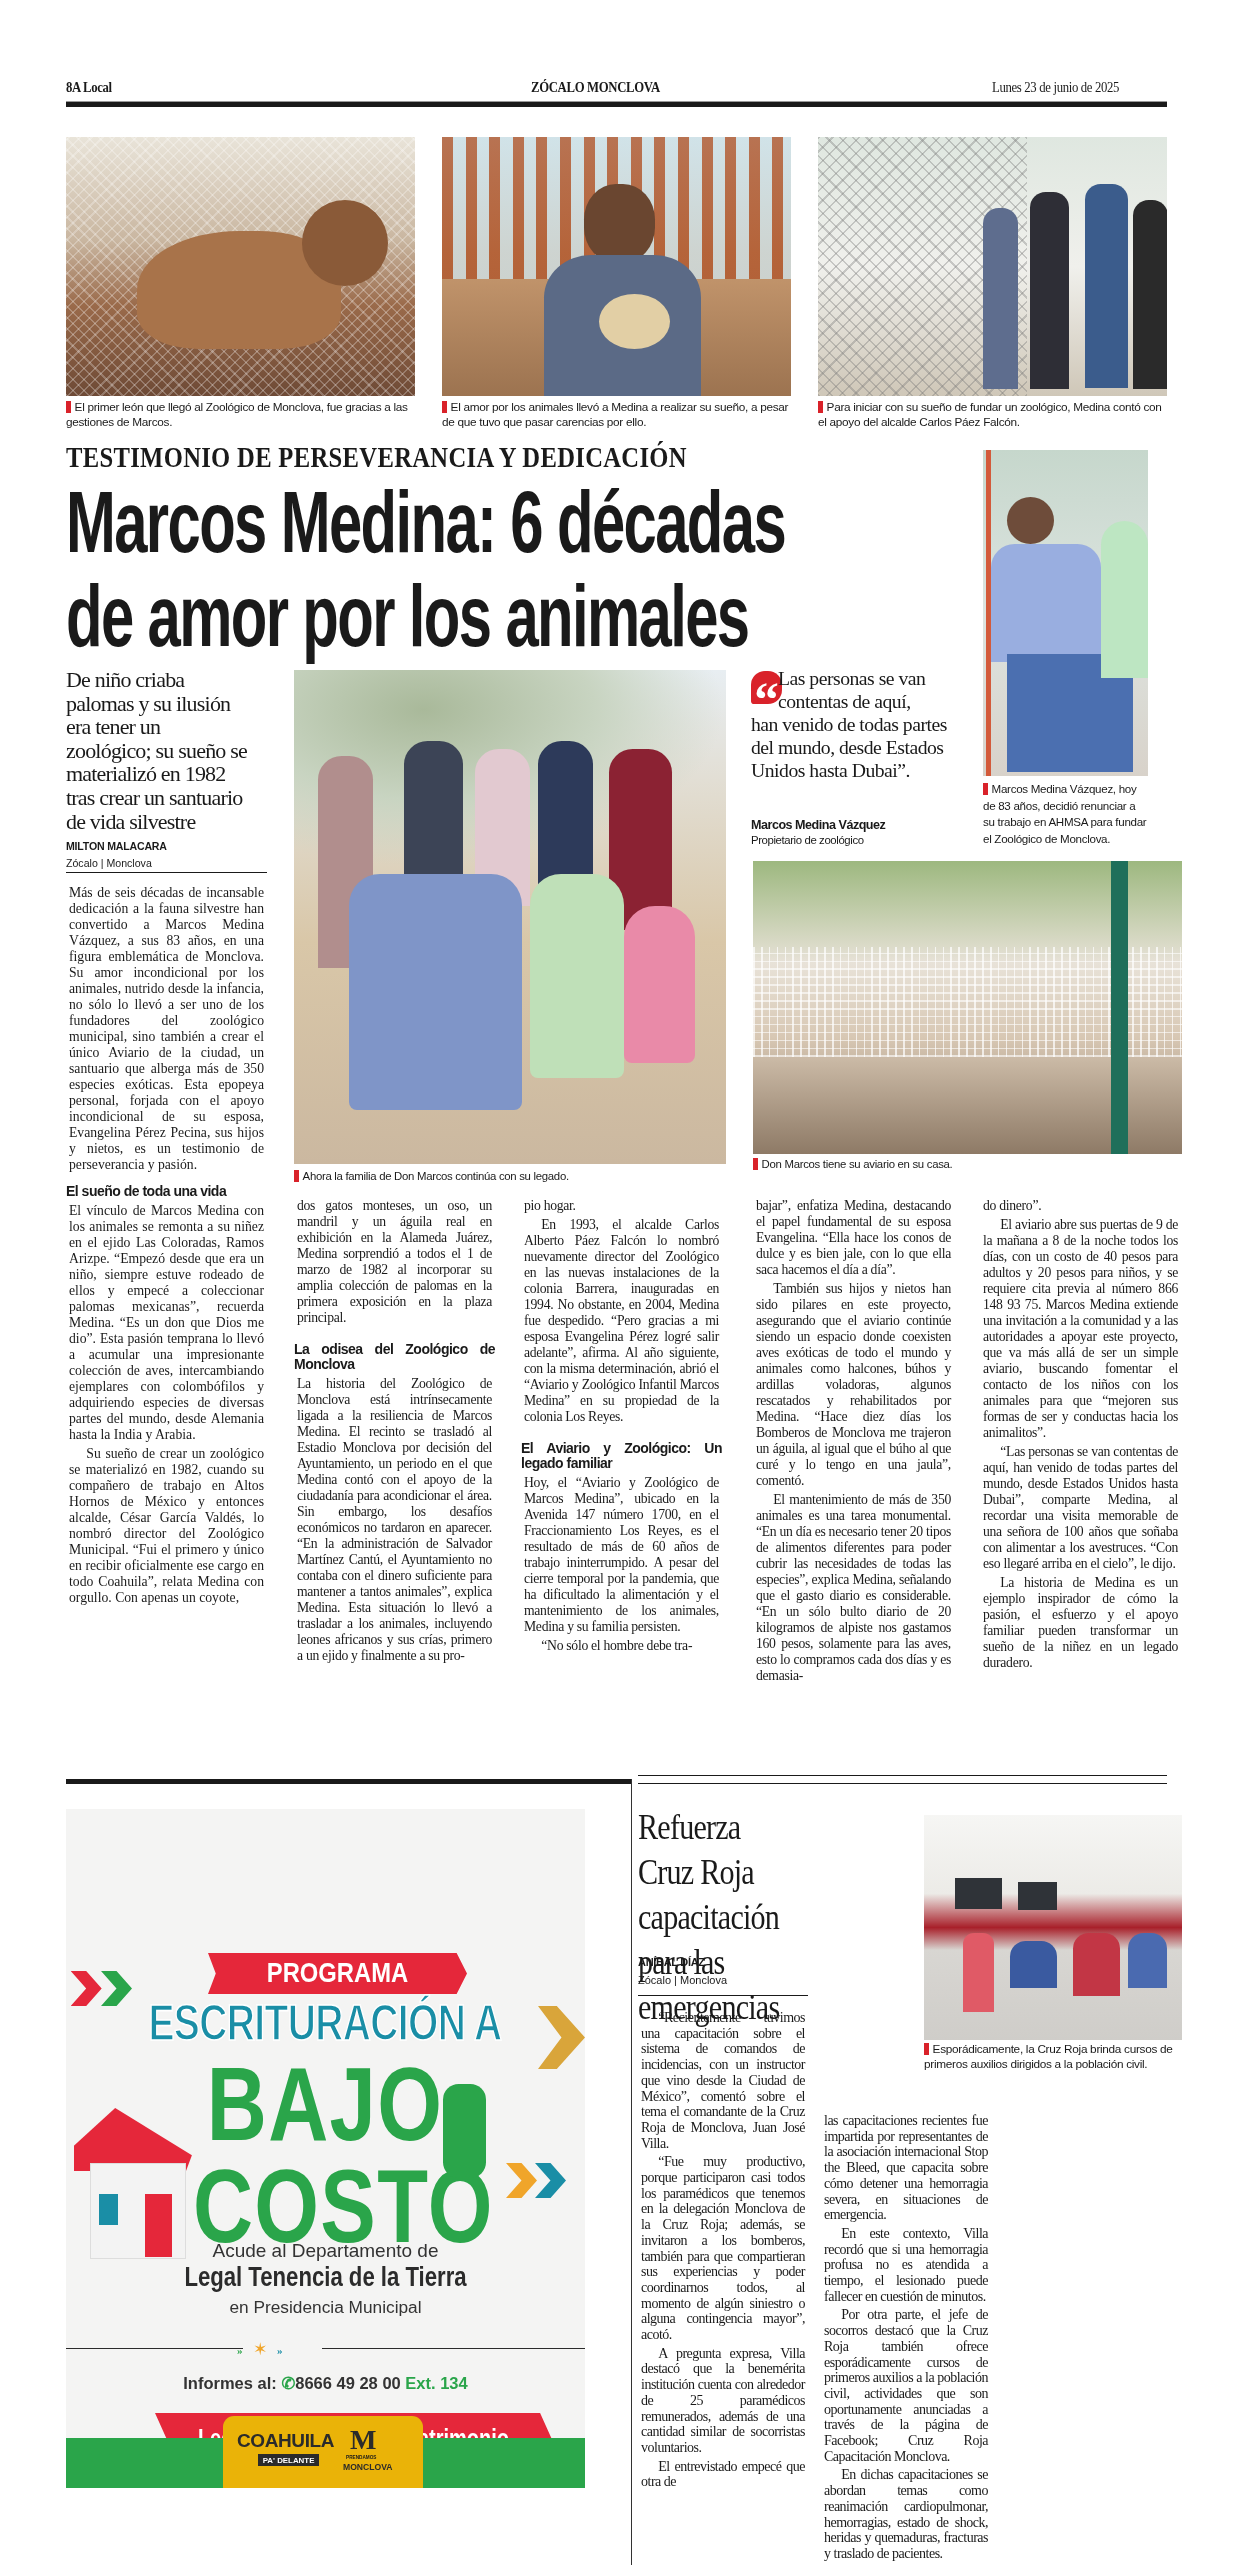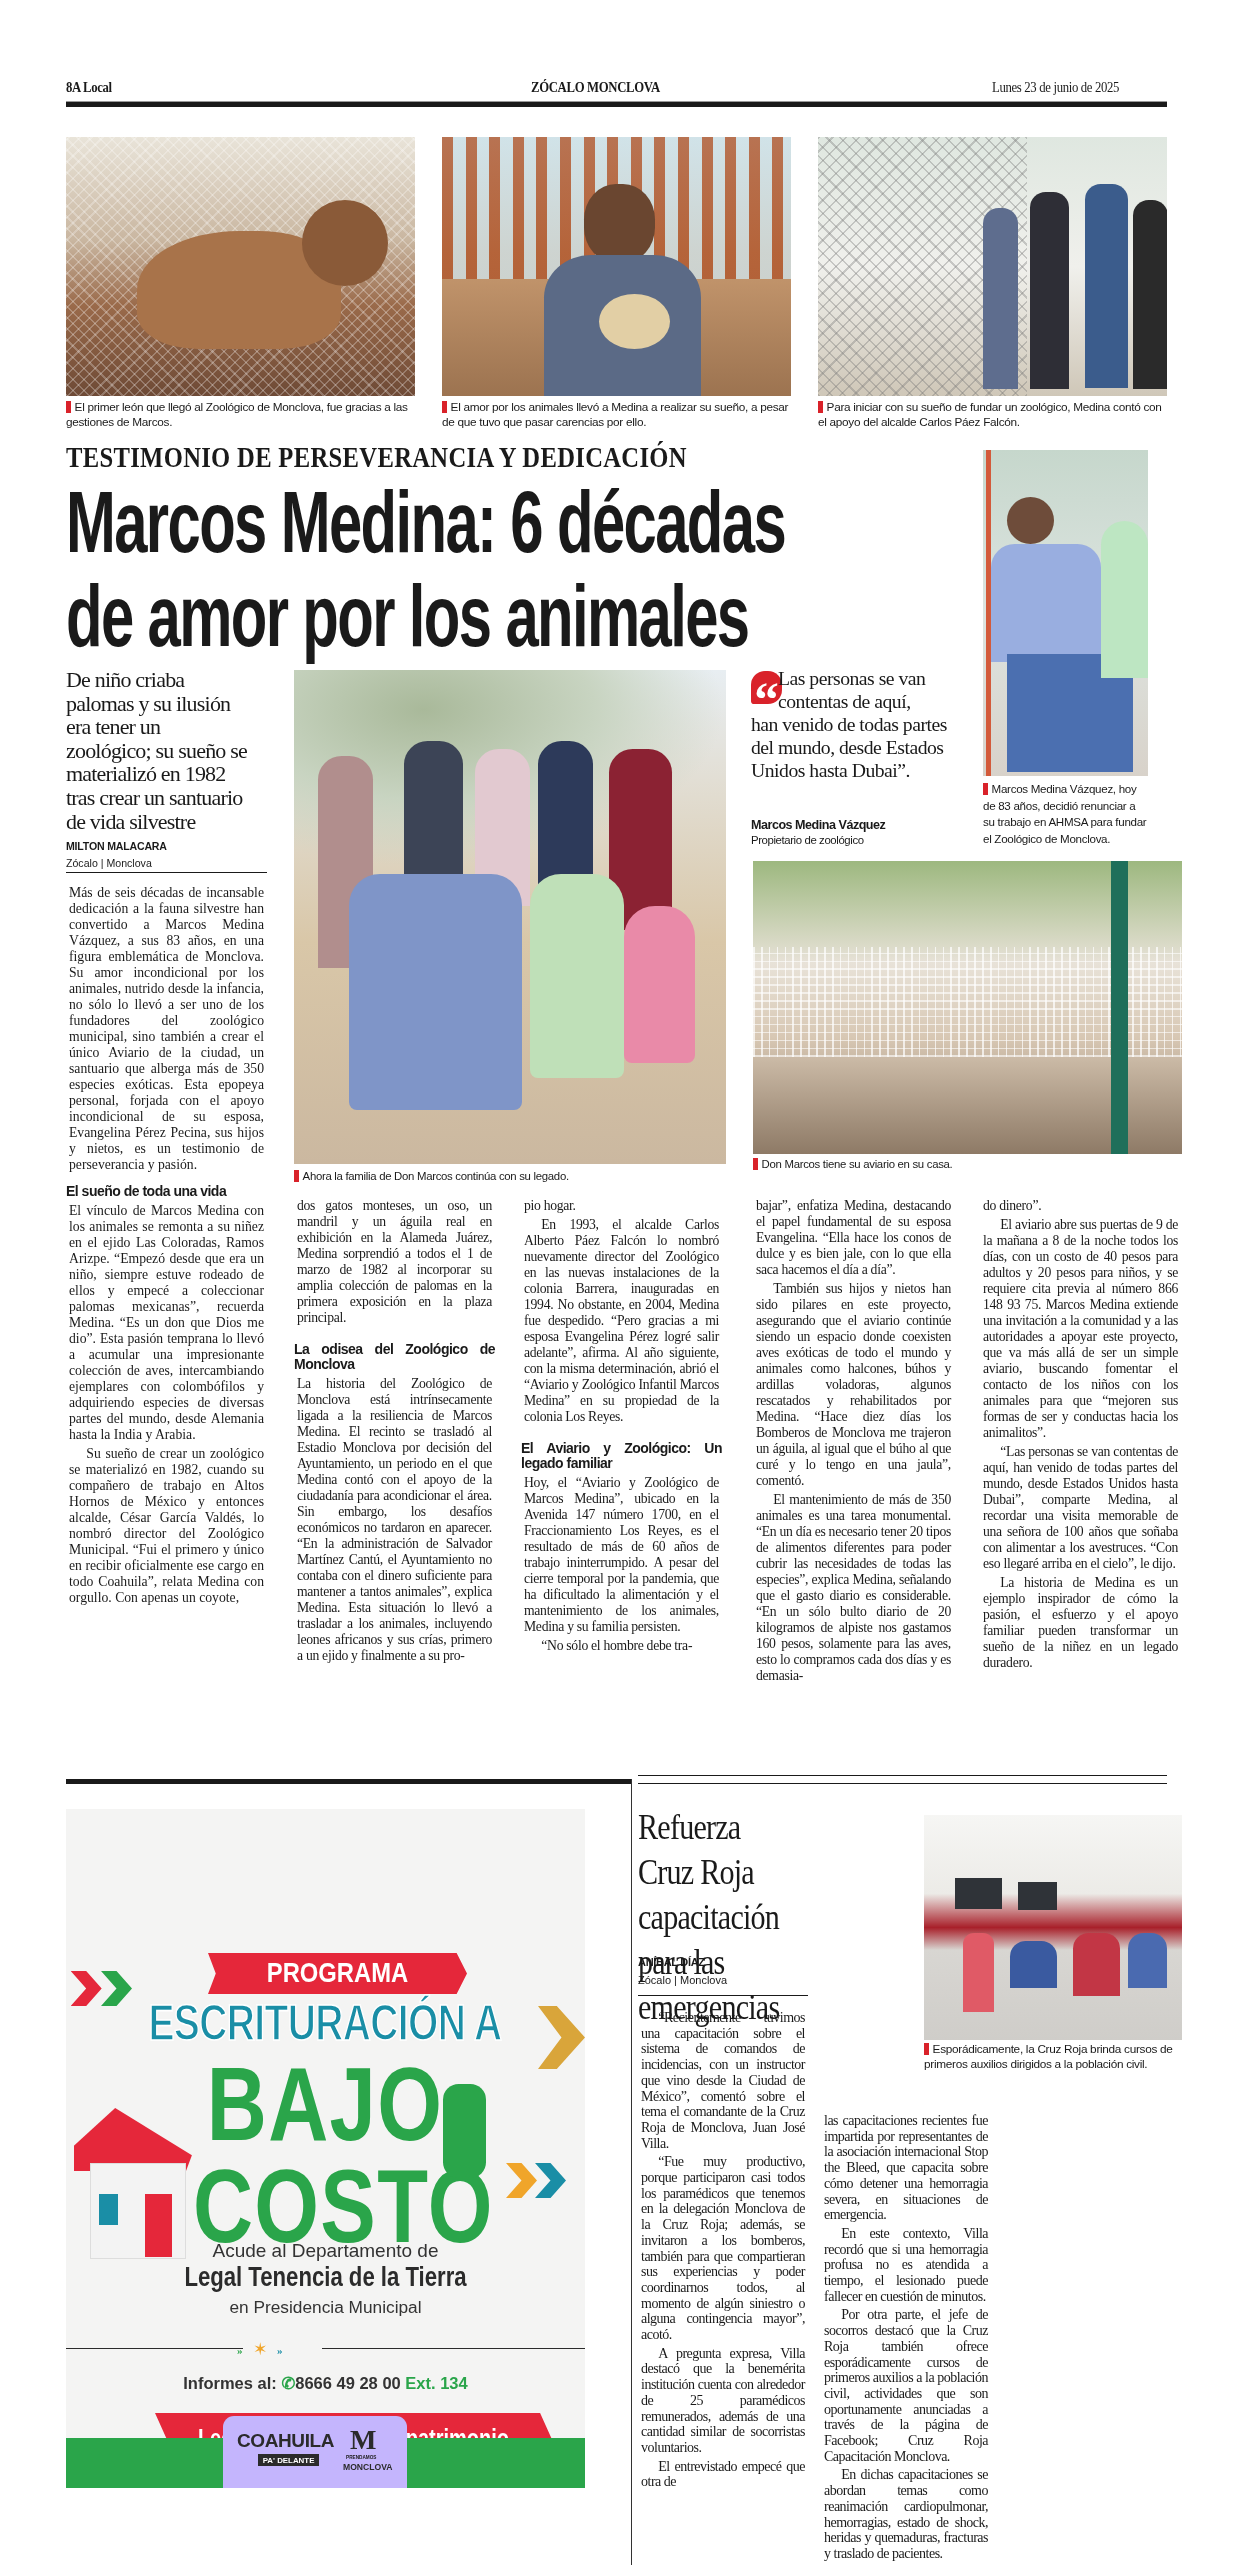--- a/index.html
+++ b/index.html
@@ -174,21 +174,21 @@
     <span>Informes al:</span>
     <span style="color:#2aa54a;">✆</span><span>8666 49 28 00</span>
     <span style="color:#2aa54a;">Ext. 134</span>
   </div>
 
   <div class="abs" style="left:89px;top:604px;width:397px;height:53px;background:#e5273a;clip-path:polygon(0 0,97% 0,100% 50%,97% 100%,0 100%,3% 50%);"></div>
   <div class="abs sans" style="left:89px;top:615px;width:397px;text-align:center;color:#fff;font-weight:bold;font-size:25px;transform:scaleX(0.8);">Legaliza y asegura tu patrimonio</div>
 </div>
 
 <div class="abs" style="left:66px;top:2438px;width:519px;height:50px;background:#2aa54a;"></div>
-<div class="abs" style="left:223px;top:2416px;width:184px;height:72px;background:#c4b5fd;border-radius:11px 11px 0 0;">
+<div class="abs" style="left:223px;top:2416px;width:184px;height:72px;background:#eab308;border-radius:11px 11px 0 0;padding-left:16px;">
   <div class="abs sans" style="left:14px;top:14px;font-weight:bold;font-size:19px;color:#2b2b2b;letter-spacing:-0.4px;">COAHUILA</div>
   <div class="abs sans" style="left:35px;top:38px;background:#2b2b2b;color:#fff;font-size:7.9px;font-weight:bold;padding:1.6px 4.7px;">PA' DELANTE</div>
   <div class="abs" style="left:127px;top:7.9px;font-family:'Liberation Serif',serif;font-weight:bold;font-size:28px;color:#2b2b2b;">M</div>
   <div class="abs sans" style="left:123px;top:39px;font-size:4.7px;font-weight:bold;">PRENDAMOS</div>
   <div class="abs sans" style="left:120px;top:46px;font-size:8.6px;font-weight:bold;color:#2b2b2b;">MONCLOVA</div>
 </div>
 
 <div class="abs" style="left:638px;top:1805px;width:181px;font-family:'Liberation Serif',serif;font-size:35px;line-height:45px;letter-spacing:-0.9px;transform:scaleX(0.86);transform-origin:left;">Refuerza Cruz Roja capacitación para las emergencias</div>
 <div class="abs sans" style="left:638px;top:1956px;font-size:11px;font-weight:bold;letter-spacing:-0.3px;">ANÍBAL DÍAZ</div>
 <div class="abs sans" style="left:638px;top:1974px;font-size:11px;">Zócalo |  Monclova</div>

